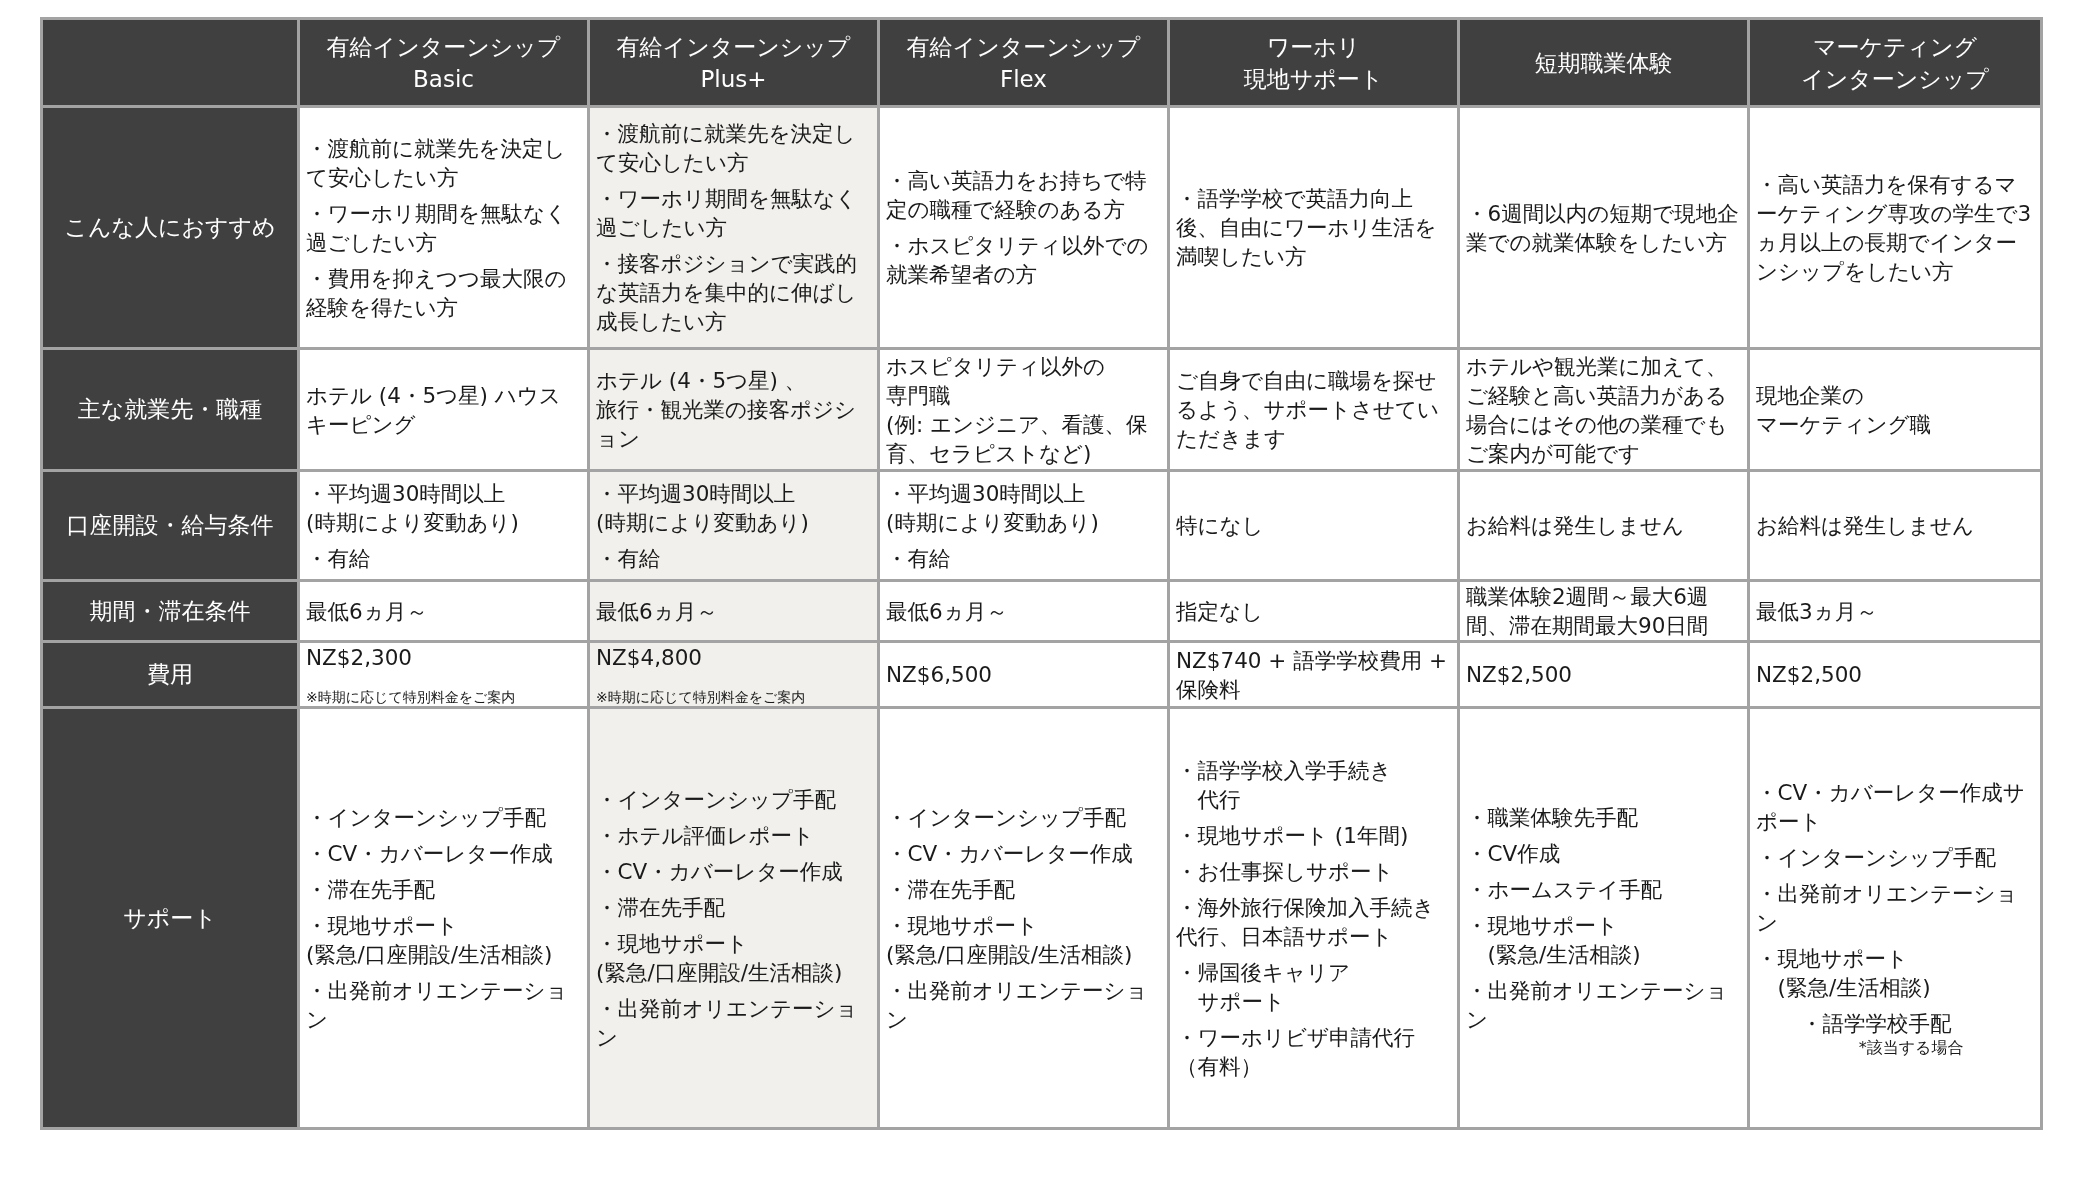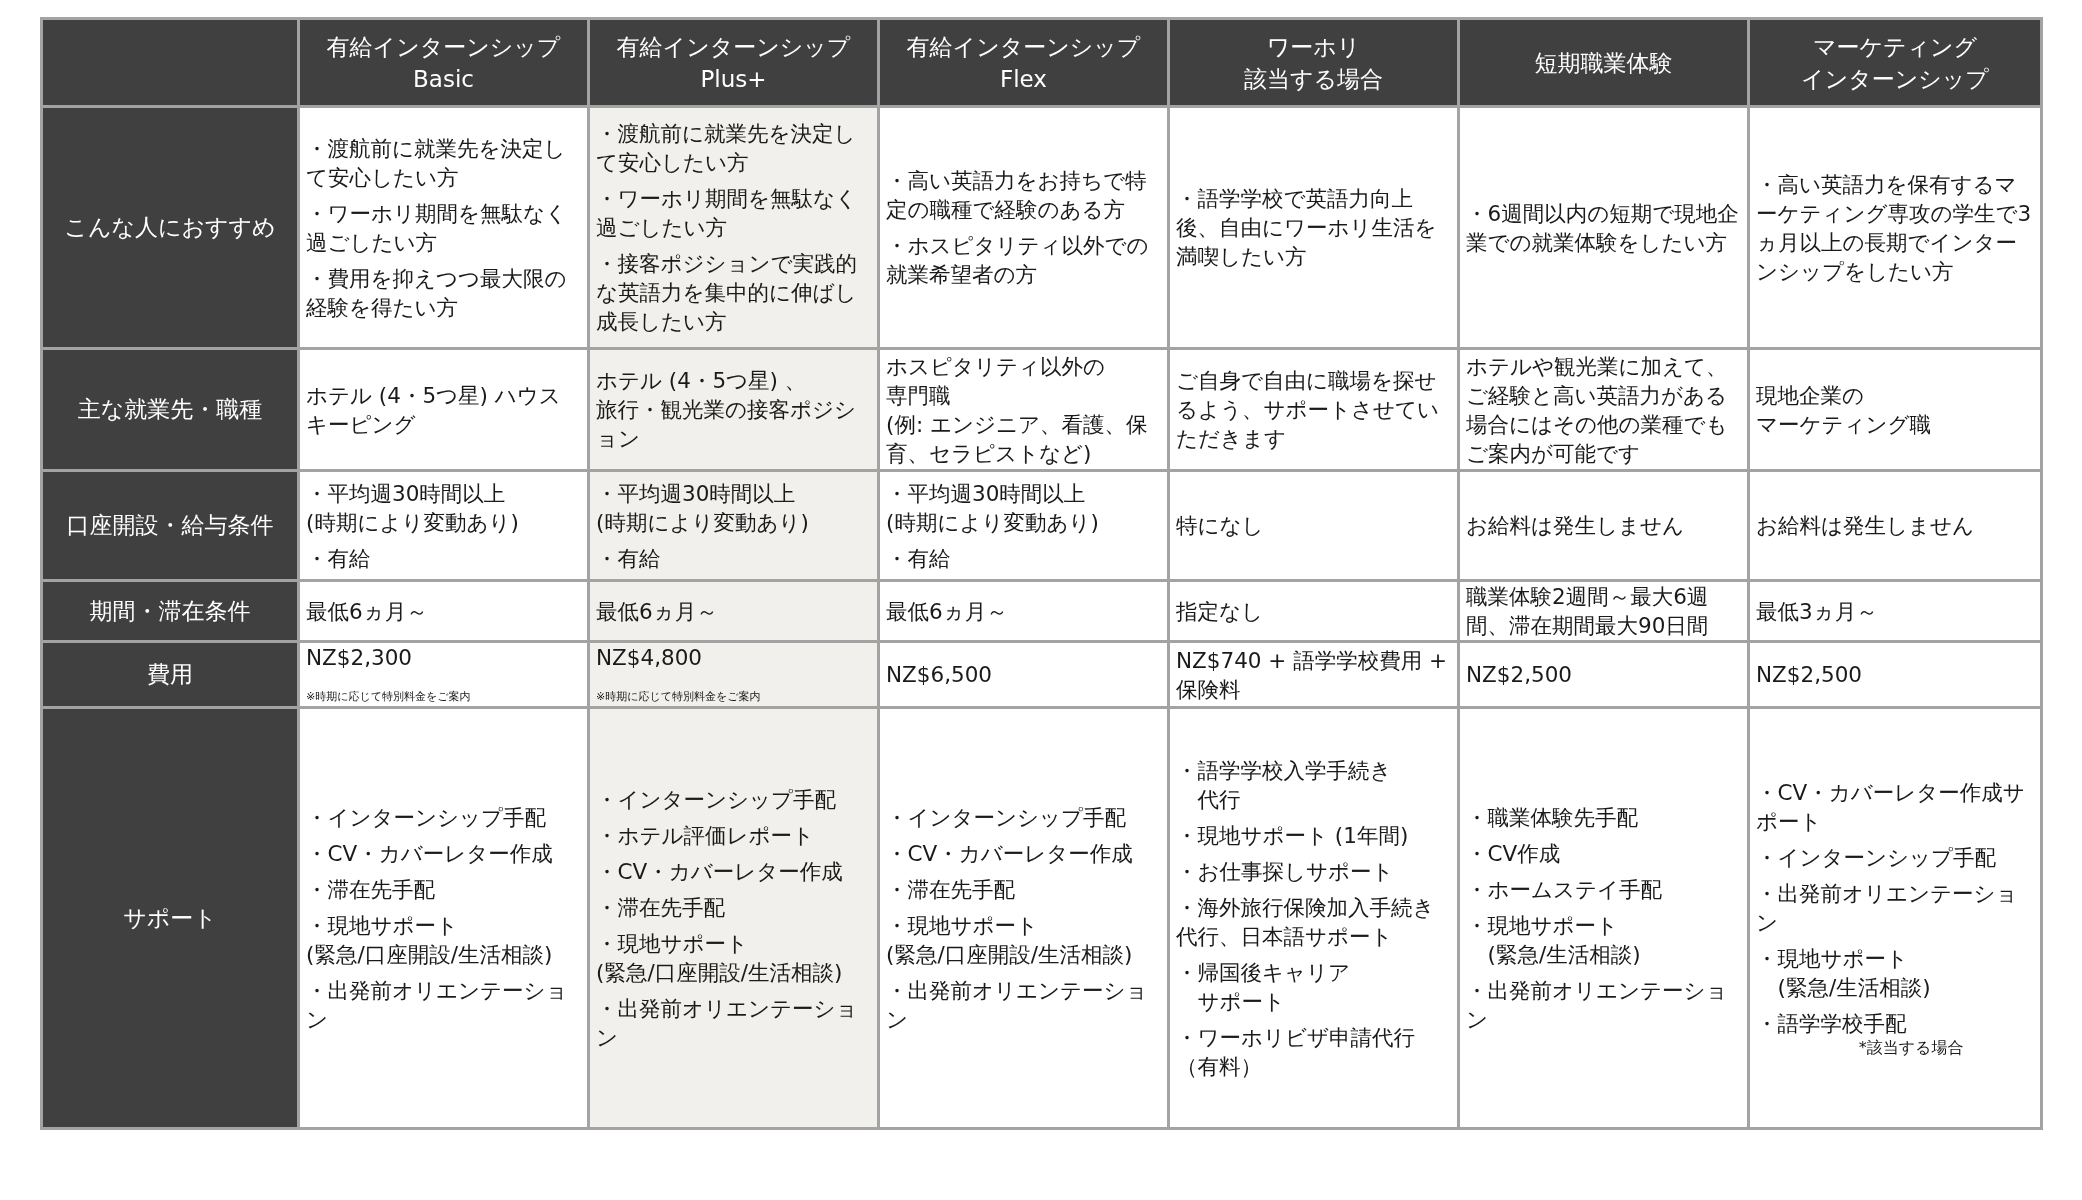--- a/index.html
+++ b/index.html
@@ -11,22 +11,22 @@
          font-size: 21.5px; line-height: 29px; font-weight: normal; box-sizing: border-box; }
   .tbl th.colhead { background: #404040; color: #ffffff; text-align: center; font-size: 23px; line-height: 32px; }
   .tbl th.rowhead { background: #404040; color: #ffffff; font-size: 23px; }
   .tbl th.corner { background: #404040; }
   .tbl td.alt { background: #f1f0ec; }
   .tbl td { background: #ffffff; text-align: left; }
   .hl { display: block; }
   .item { display: block; margin: 7px 0; }
   .item:first-child { margin-top: 0; }
   .item:last-child { margin-bottom: 0; }
-  .line { display: block; }
-  .note { display: block; font-size: 11px; line-height: 18px; margin-top: 16px; }
+  .line { display: block; margin-left: 45px; }
+  .note { display: block; font-size: 14px; line-height: 18px; margin-top: 16px; }
   .note-ind { display: block; font-size: 16px; line-height: 20px; padding-left: 32px; text-align: center; }
   .pre { white-space: pre-line; }
 </style>
 </head>
 <body>
 
 <table class="tbl">
   <colgroup>
     <col style="width:257px">
     <col style="width:290px">
@@ -46,21 +46,21 @@
     <th class="colhead">
           <span class="hl">有給インターンシップ</span>
           <span class="hl">Plus+</span>
         </th>
     <th class="colhead">
           <span class="hl">有給インターンシップ</span>
           <span class="hl">Flex</span>
         </th>
     <th class="colhead">
           <span class="hl">ワーホリ</span>
-          <span class="hl">該当する場合</span>
+          <span class="hl">現地サポート</span>
         </th>
     <th class="colhead">
           <span class="hl">短期職業体験</span>
         </th>
     <th class="colhead">
           <span class="hl">マーケティング</span>
           <span class="hl">インターンシップ</span>
         </th>
   </tr>
 

